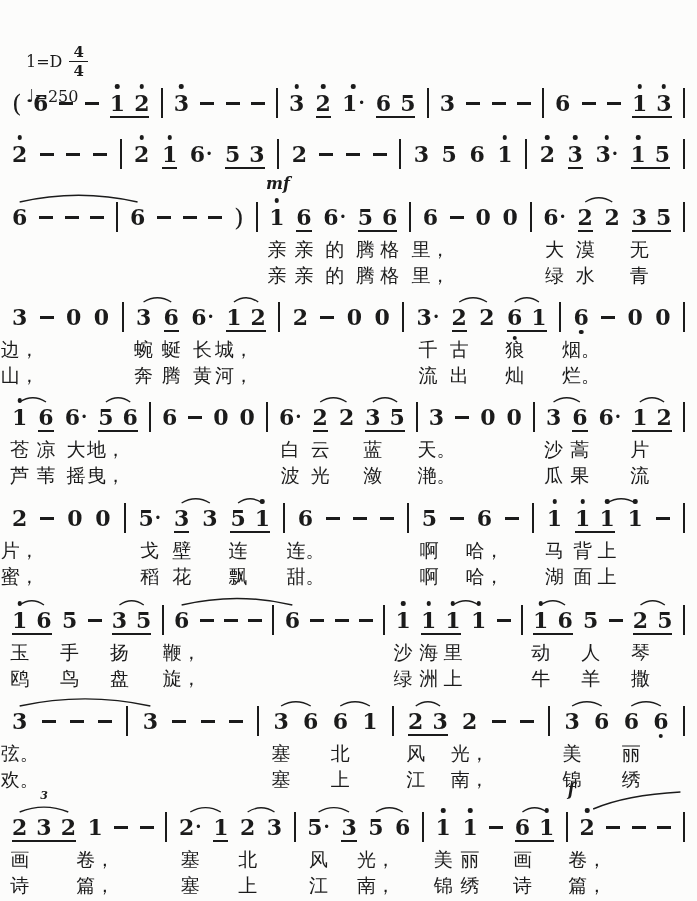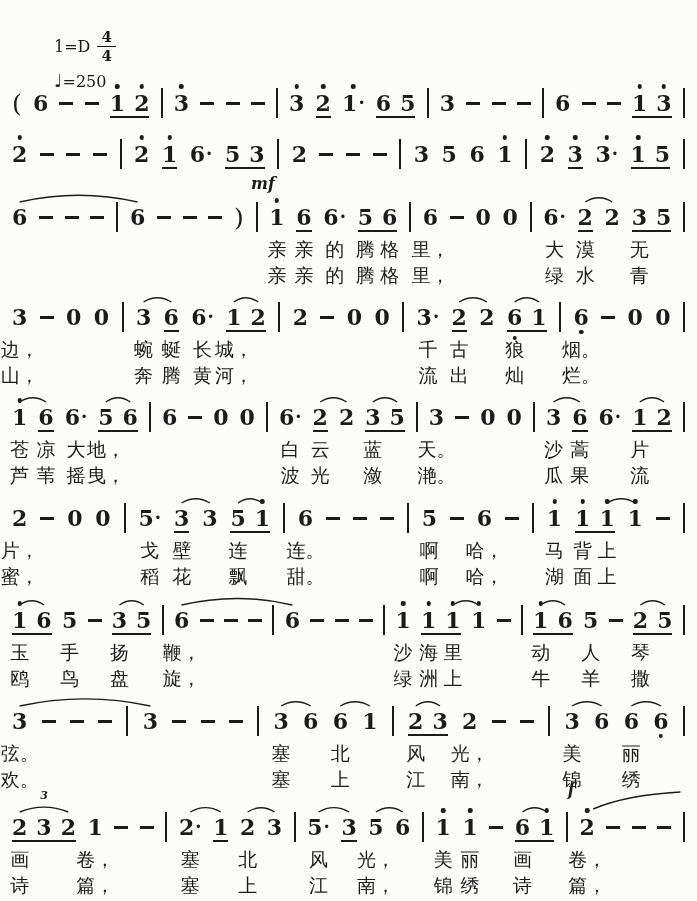--- a/index.html
+++ b/index.html
@@ -4,21 +4,21 @@
 <style>
   :root { --ink:#1b1b1b; --accent:#c8381b; --bg:#fcfcfb; }
   html,body { margin:0; padding:0; }
   body { width:697px; height:901px; background:var(--bg); }
   .page { position:relative; width:697px; height:901px; overflow:hidden;
           font-family:"DejaVu Serif", serif; color:var(--ink); background:var(--bg); }
 
   .title { position:absolute; top:8px; left:0; right:0; text-align:center;
            font-size:37px; font-weight:900; letter-spacing:8px; }
 
-  .keysig { position:absolute; left:26px; top:29px; font-size:16px;margin-left:28px; }
+  .keysig { position:absolute; left:26px; top:44px; font-size:16px; }
   .krow { display:flex; align-items:center; gap:7px; }
   .frac { display:inline-flex; flex-direction:column; align-items:center;
           font-size:15px; line-height:16px; font-weight:bold; }
   .frac .num { border-bottom:1.5px solid var(--ink); padding:0 4px 1px; }
   .frac .den { padding-top:1px; }
   .tempo { margin-top:6px; font-size:16px; }
   .tempo .qn { font-family:"DejaVu Sans", sans-serif; font-size:18px; }
 
   .credits { position:absolute; right:14px; top:34px; font-size:17px; line-height:25px; }
   .credits .lyr-credit { color:var(--ink); }
@@ -295,21 +295,21 @@
           <span class="ug">
             <span class="tok note">
               <span class="d">3</span>
             </span>
             <span class="tok note">
               <span class="d">5</span>
             </span>
           </span>
           <span class="tok bar"></span>
         </div>
-        <span class="dyn" style="left: 253px; top: -30px;">mf</span>
+        <span class="dyn" style="left: 268px; top: -30px;">mf</span>
         <span class="lyr lr1" style="left: 266.953px;">亲</span>
         <span class="lyr lr1" style="left: 293.984px;">亲</span>
         <span class="lyr lr1" style="left: 324.656px;">的</span>
         <span class="lyr lr1" style="left: 355.328px;">腾</span>
         <span class="lyr lr1" style="left: 379.641px;">格</span>
         <span class="lyr lr1" style="left: 420.391px;">里，</span>
         <span class="lyr lr1" style="left: 544.562px;">大</span>
         <span class="lyr lr1" style="left: 575.234px;">漠</span>
         <span class="lyr lr1" style="left: 629.297px;">无</span>
         <span class="lyr lr2" style="left: 266.953px;">亲</span>

